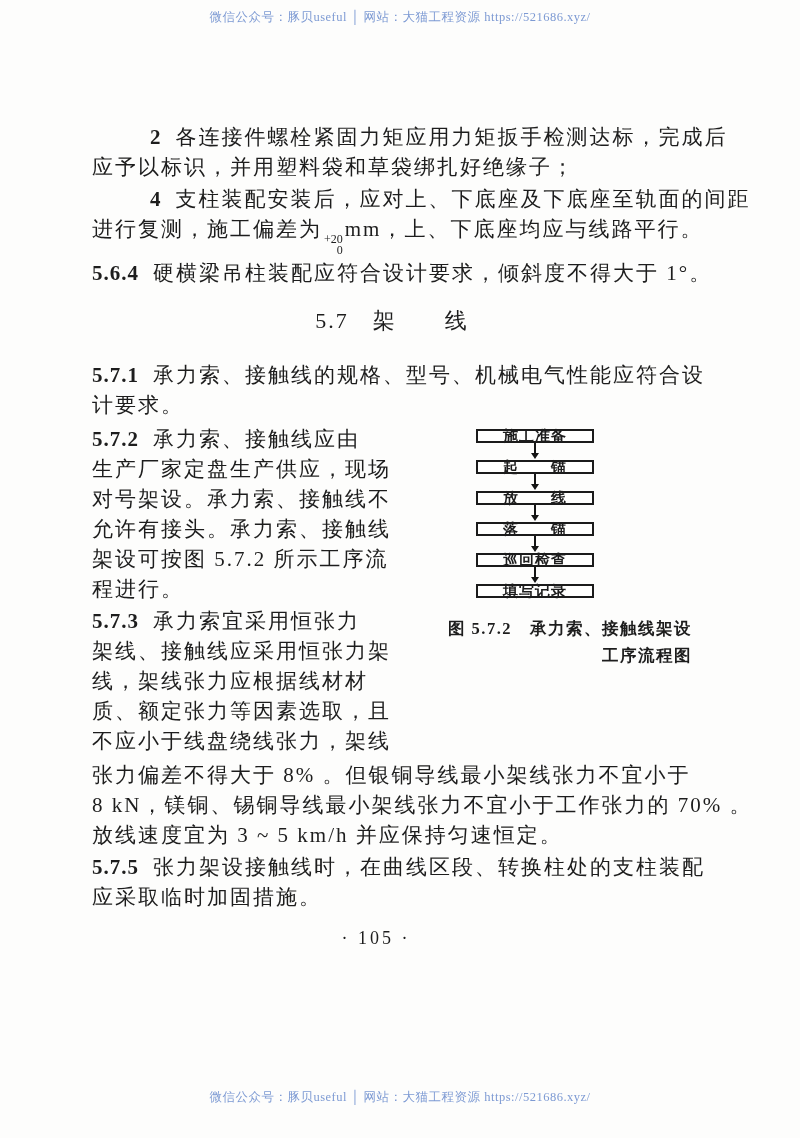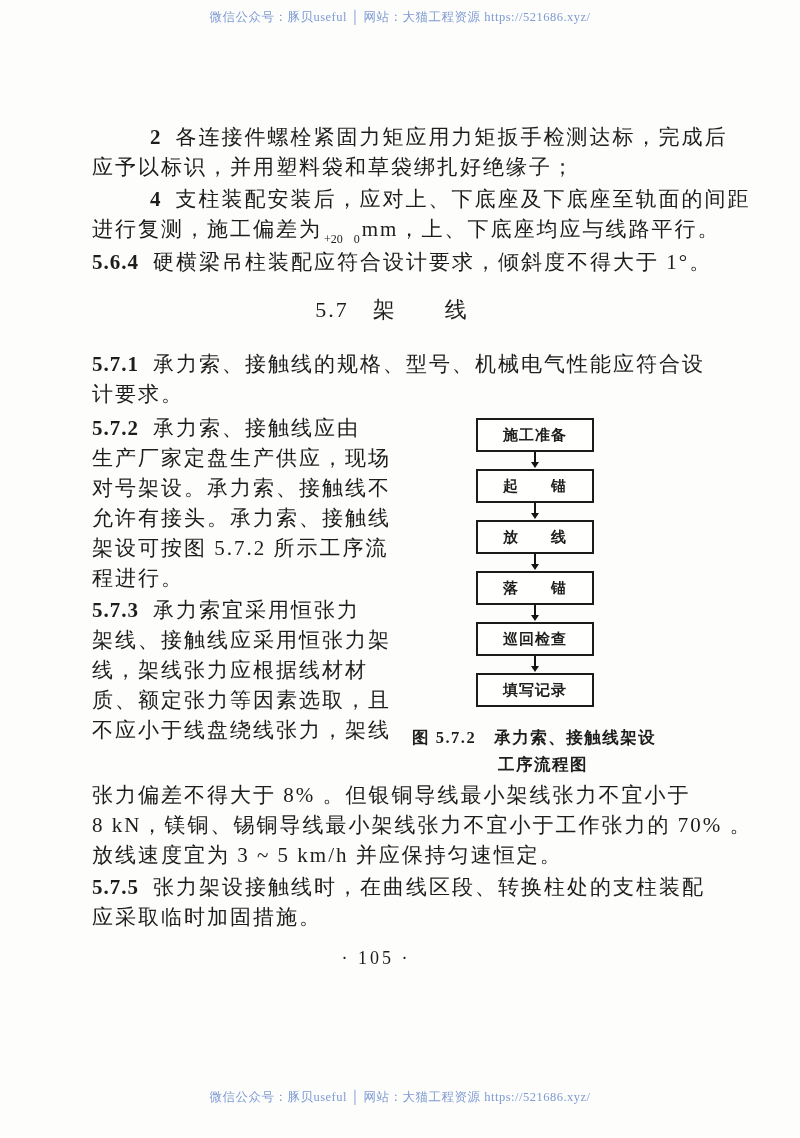--- a/index.html
+++ b/index.html
@@ -51,37 +51,38 @@
     font-weight: normal;
     font-size: 22px;
     letter-spacing: 2px;
     line-height: 30px;
     margin: 18px 0 24px 0;
   }
 
   
   .tol {
     display: inline-flex;
+    flex-direction: column;
     vertical-align: -7px;
     font-size: 12px;
     line-height: 11px;
     letter-spacing: 0;
     margin: 0 2px;
     align-items: flex-end;
   }
   .tol-bot { padding-left: 11px; }
 
   
   .two-col { display: flex; }
   .left-col { width: 320px; flex: none; }
   .figure { flex: 1; padding-top: 7px; }
   .flowchart { width: 118px; margin-left: 64px; }
   .fc-box {
     width: 118px;
-    height: 34px;
+    height: 14px;
     border: 2px solid #1b1b1b;
     background: #fffffe;
     display: flex;
     align-items: center;
     justify-content: center;
     font-size: 15px;
     font-weight: bold;
     letter-spacing: 1px;
   }
   .fc-arrow {
@@ -100,20 +101,21 @@
     border-right: 4px solid transparent;
     border-top: 6px solid #141414;
   }
   .fig-caption {
     margin-top: 17px;
     font-weight: bold;
     font-size: 16.5px;
     line-height: 27px;
     letter-spacing: 1.5px;
     white-space: nowrap;
+    text-align: right;
   }
   .cap2 { margin-left: 86px; }
 
   .pagenum {
     text-align: center;
     padding-right: 32px;
     margin-top: 16px;
     font-size: 18px;
     letter-spacing: 3px;
   }

